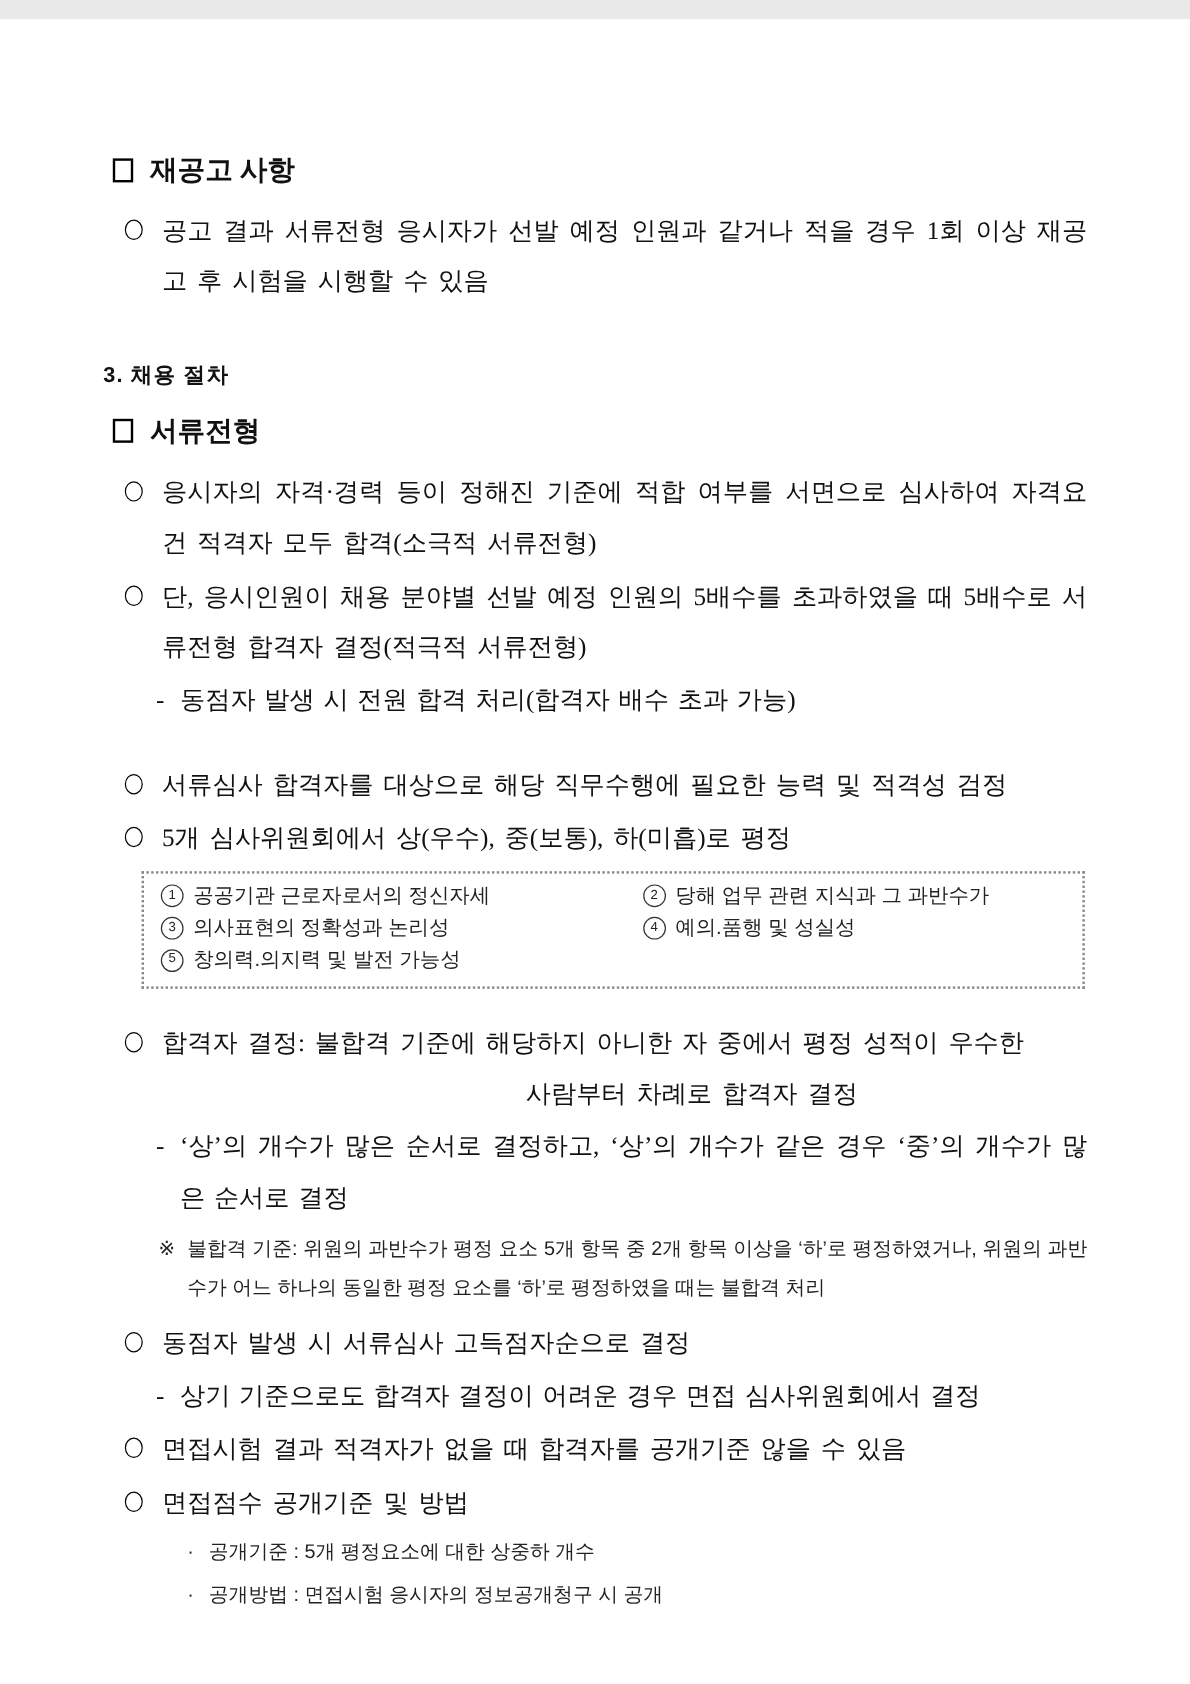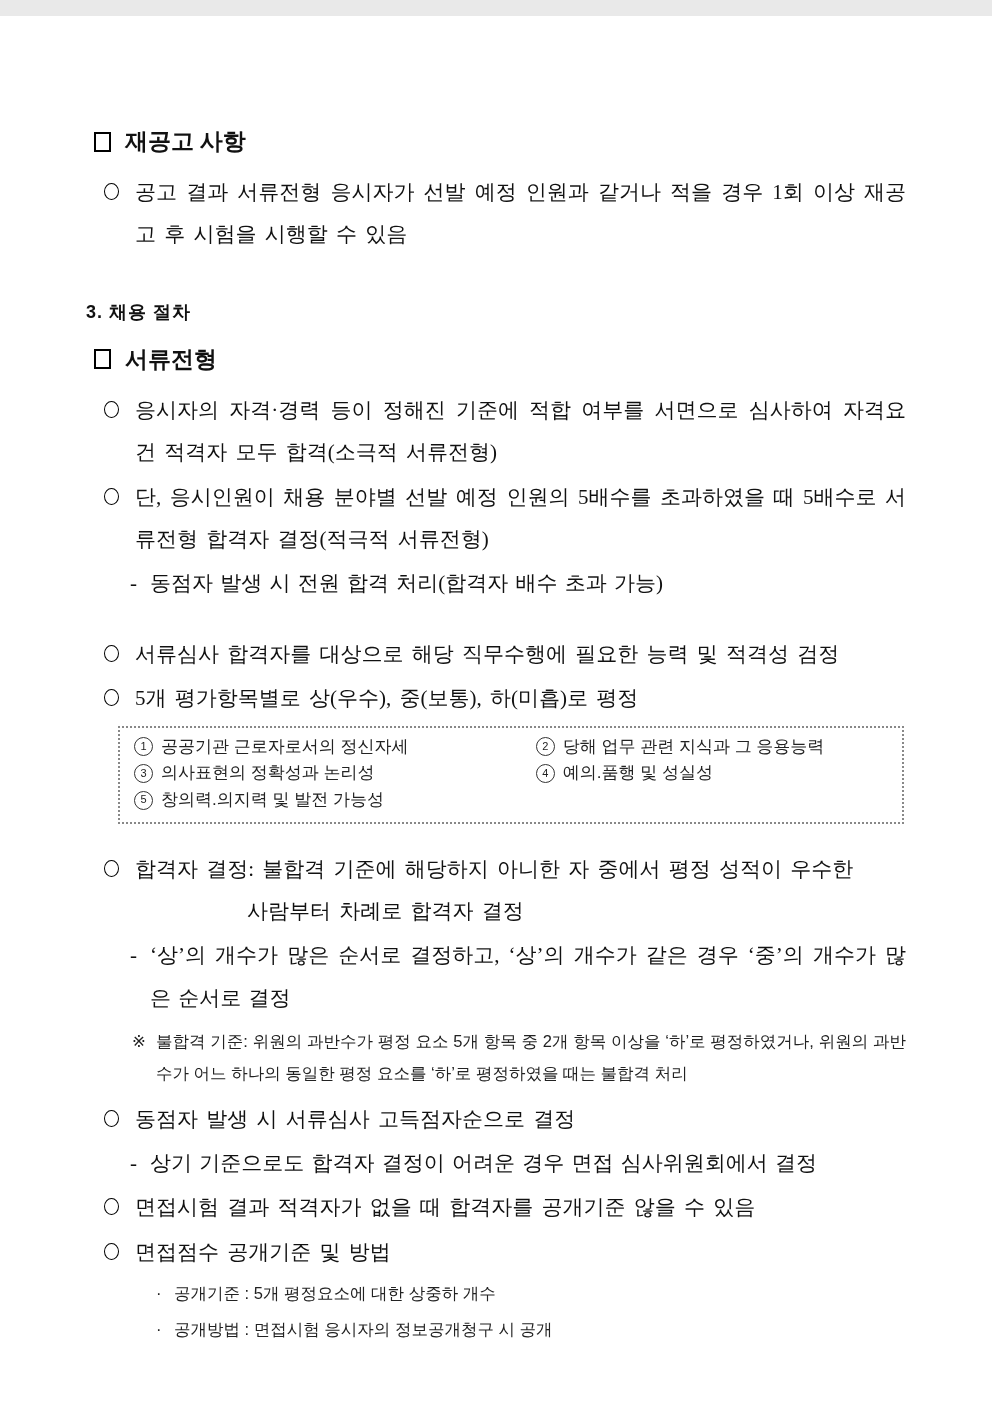--- a/index.html
+++ b/index.html
@@ -50,21 +50,21 @@
     display: inline-block;
     width: 15px;
     height: 17px;
     border: 1.3px solid #000;
     border-radius: 50%;
     box-sizing: border-box;
     margin: 12px 16px 0 0;
     flex: none;
   }
   .btext { flex: 1; text-align: justify; word-spacing: 3px; }
-  .btext .cont-indent { padding-left: 112px; text-align: left; }
+  .btext .cont-indent { padding-left: 112px; text-align: center; }
 
   
   .dash { display: flex; margin: 0 0 2px 36px; line-height: 2.02; }
   .dash .dmark { flex: none; width: 20px; }
   .dash .dtext { flex: 1; text-align: justify; word-spacing: 2px; }
 
   
   .crit-box {
     margin: 6px 2px 24px 24px;
     border: 2px dotted #888;
@@ -149,31 +149,31 @@
   </div>
 
   <div class="gap-lg"></div>
 
   <div class="bullet">
     <span class="circ"></span>
     <div class="btext">서류심사 합격자를 대상으로 해당 직무수행에 필요한 능력 및 적격성 검정</div>
   </div>
   <div class="bullet">
     <span class="circ"></span>
-    <div class="btext">5개 평가항목별로 상(우수), 중(보통), 하(미흡)로 평정</div>
+    <div class="btext">5개 심사위원회에서 상(우수), 중(보통), 하(미흡)로 평정</div>
   </div>
 
   <div class="crit-box">
     <div class="crit-item">
       <span class="cnum">1</span>
       <span>공공기관 근로자로서의 정신자세</span>
     </div>
     <div class="crit-item">
       <span class="cnum">2</span>
-      <span>당해 업무 관련 지식과 그 응용능력</span>
+      <span>당해 업무 관련 지식과 그 과반수가</span>
     </div>
     <div class="crit-item">
       <span class="cnum">3</span>
       <span>의사표현의 정확성과 논리성</span>
     </div>
     <div class="crit-item">
       <span class="cnum">4</span>
       <span>예의.품행 및 성실성</span>
     </div>
     <div class="crit-item">

